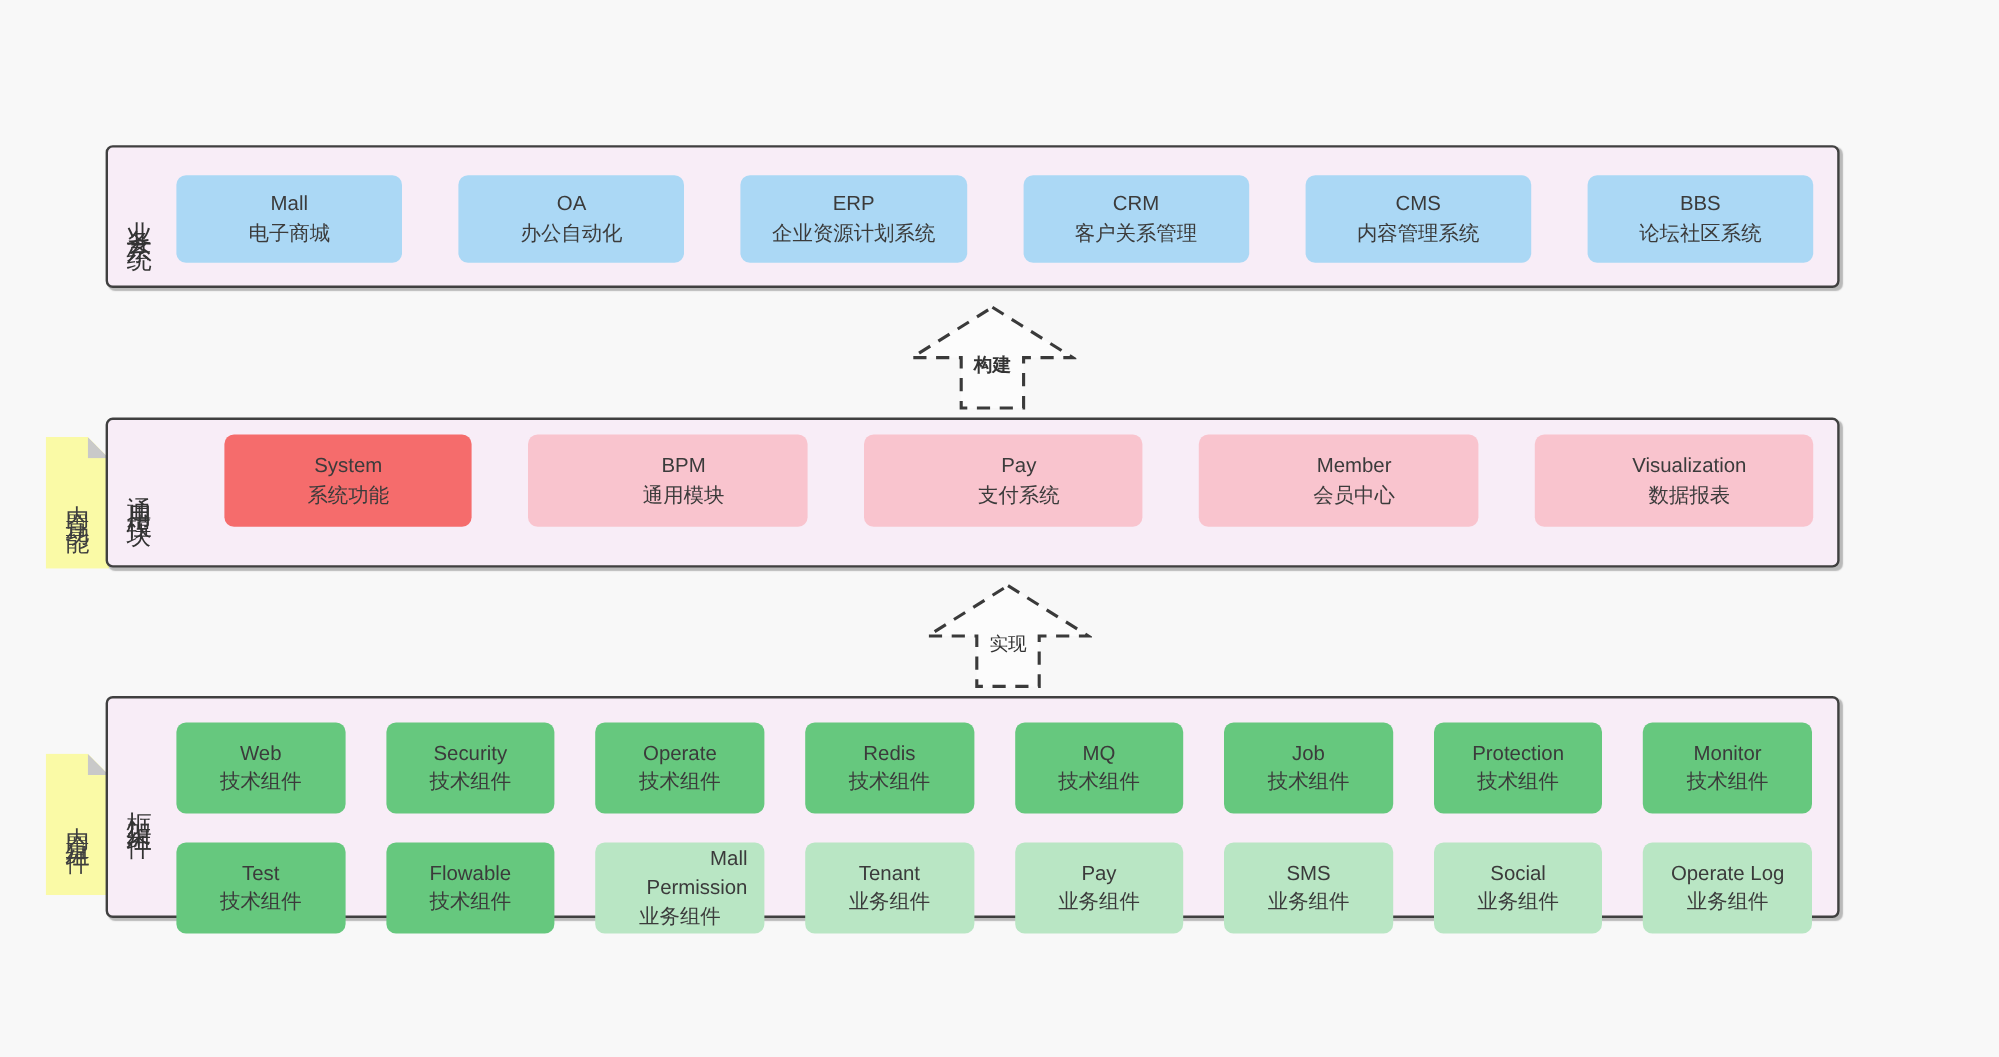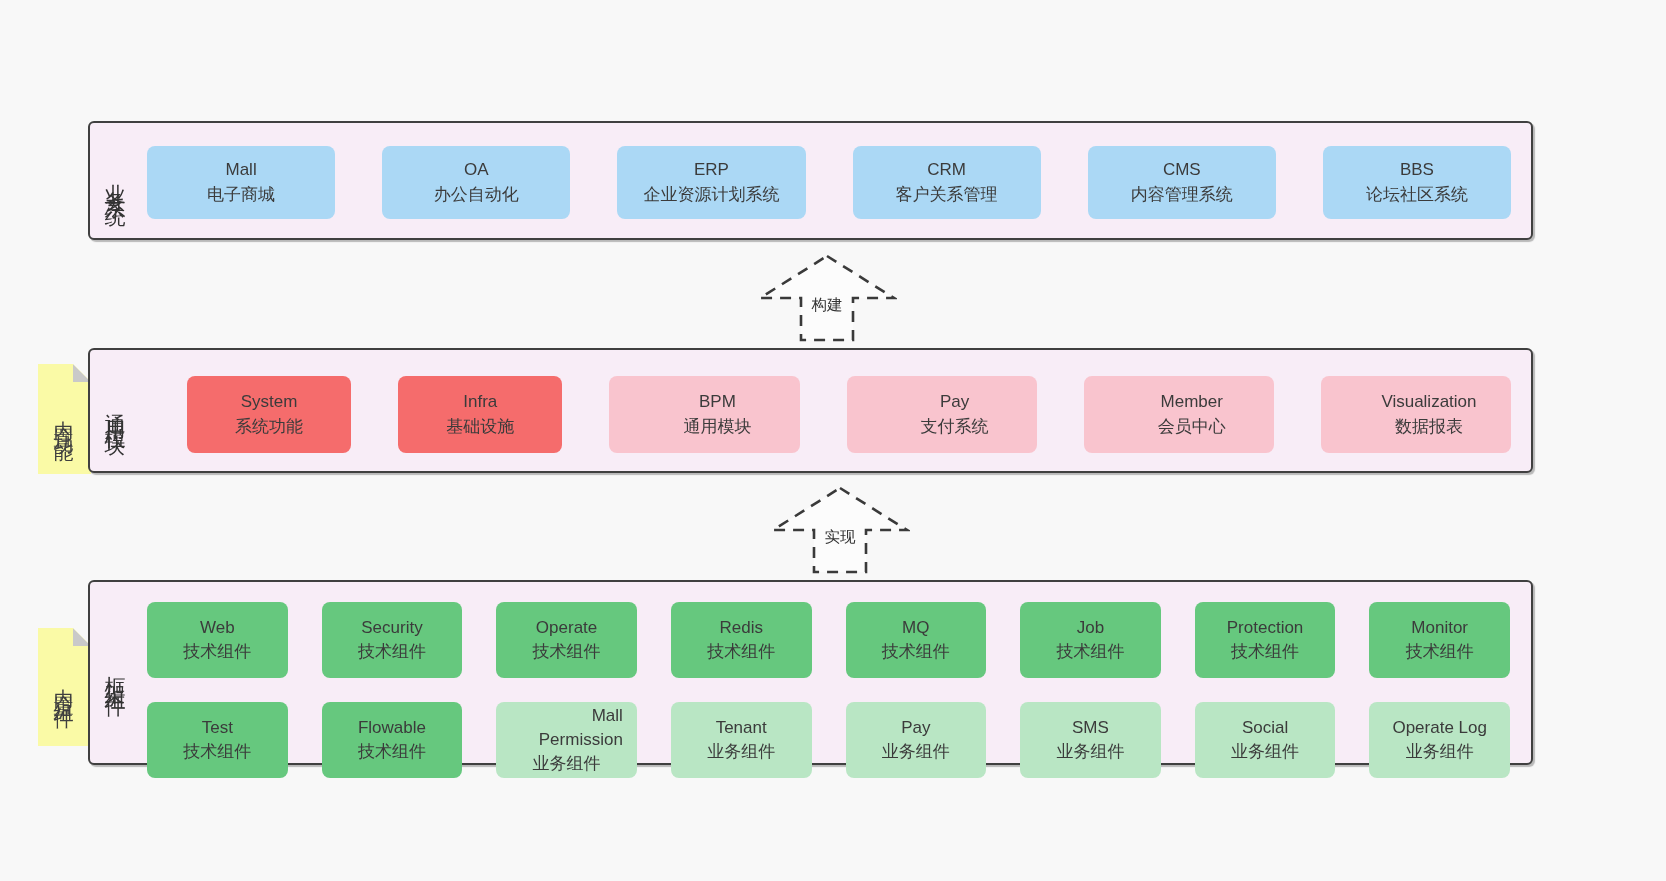--- a/index.html
+++ b/index.html
@@ -39,21 +39,21 @@
     text-orientation: upright;
     font-size: 21px;
     letter-spacing: 7px;
     color: #333;
     white-space: nowrap;
   }
 
   
   .boxes { position: absolute; left: 57px; right: 20px; display: flex; }
   .l1 .boxes { top: 23px; height: 73px; gap: 47px; }
-  .l2 .boxes { top: 26px; height: 77px; gap: 47px; margin-left: 40px; }
+  .l2 .boxes { top: 12px; height: 77px; gap: 47px; margin-left: 40px; }
   .l3 .boxes { left: 57px; right: 21px; display: grid; grid-template-columns: repeat(8, 1fr); gap: 34px; }
   .l3 .r1 { top: 20px; height: 76px; }
   .l3 .r2 { top: 120px; height: 76px; }
 
   .box {
     flex: 1;
     border-radius: 8px;
     display: flex;
     flex-direction: column;
     align-items: center;
@@ -95,21 +95,21 @@
     writing-mode: vertical-rl;
     text-orientation: upright;
     font-size: 20px;
     letter-spacing: 7px;
     color: #3f3f3f;
     white-space: nowrap;
   }
 
   
   .arrow { position: absolute; width: 140px; height: 88px; }
-  .a1 { left: 757px; top: 254px; }
+  .a1 { left: 757px; top: 254px; font-weight: bold; }
   .a2 { left: 770px; top: 486px; }
   .arrow svg { width: 100%; height: 100%; display: block; }
   .arrow polygon {
     fill: #fcfcfc;
     stroke: #3a3a3a;
     stroke-width: 2.6;
     stroke-dasharray: 11 8;
   }
   .arrow-label {
     position: absolute;
@@ -173,24 +173,20 @@
     <span class="arrow-label">构建</span>
   </div>
 
   <section class="layer l2">
     <div class="vlabel">通用模块</div>
     <div class="boxes">
         <div class="box red">
           <div>System</div>
           <div>系统功能</div>
         </div>
-        <div class="box red">
-          <div>Infra</div>
-          <div>基础设施</div>
-        </div>
         <div class="box pink">
           <div>BPM</div>
           <div>通用模块</div>
         </div>
         <div class="box pink">
           <div>Pay</div>
           <div>支付系统</div>
         </div>
         <div class="box pink">
           <div>Member</div>

